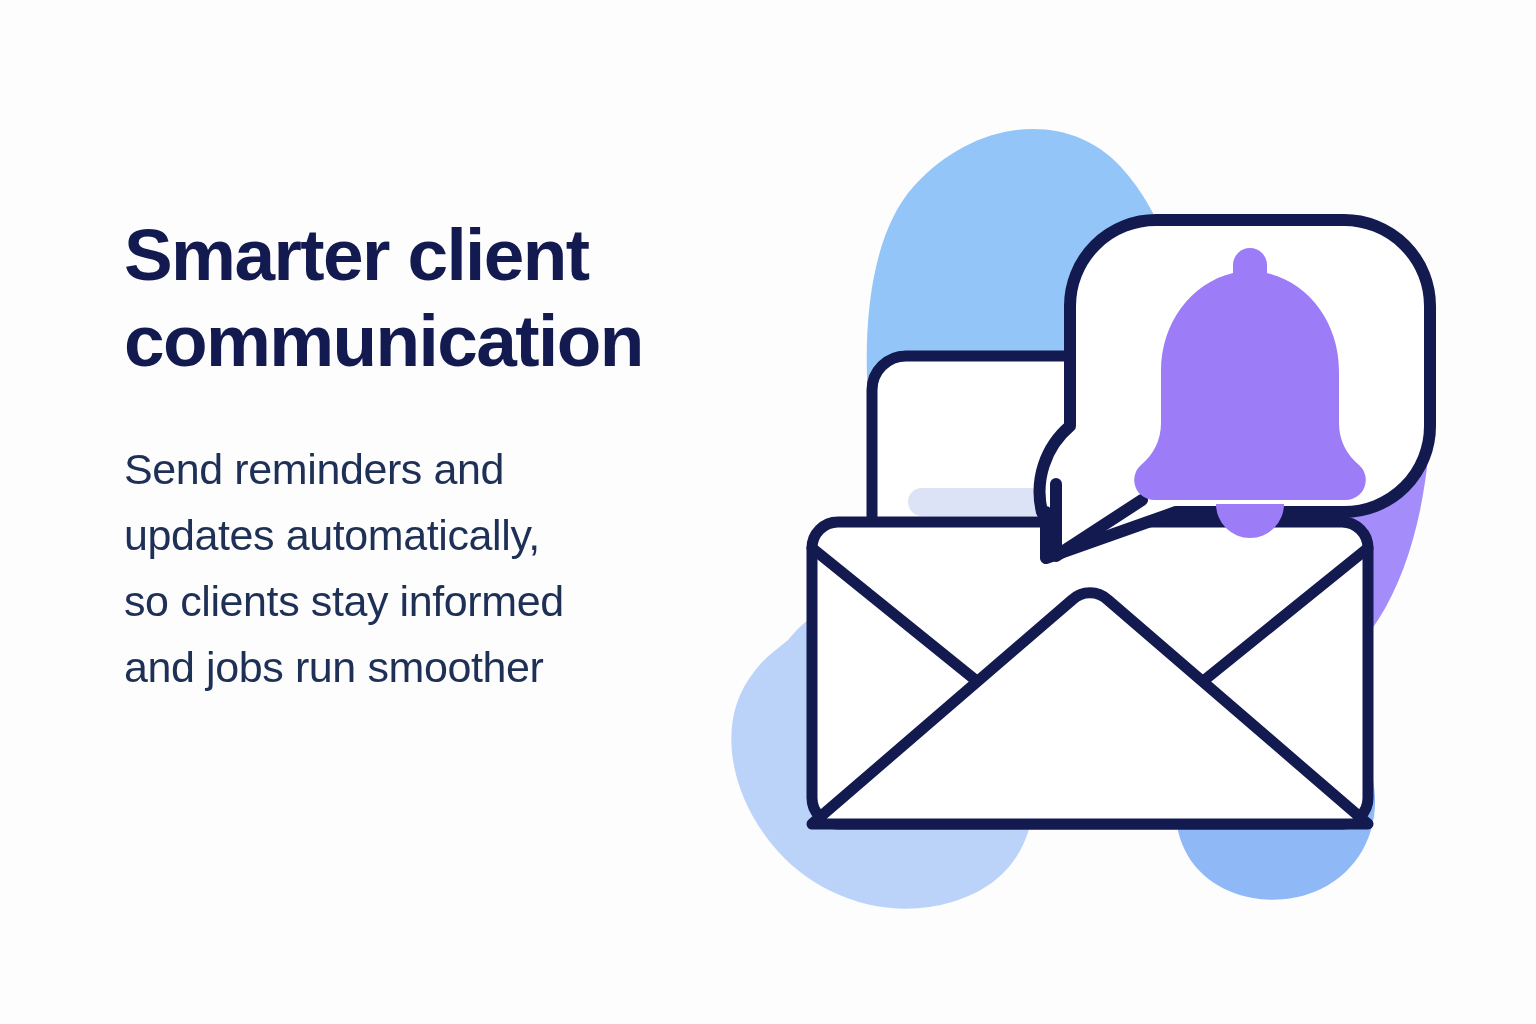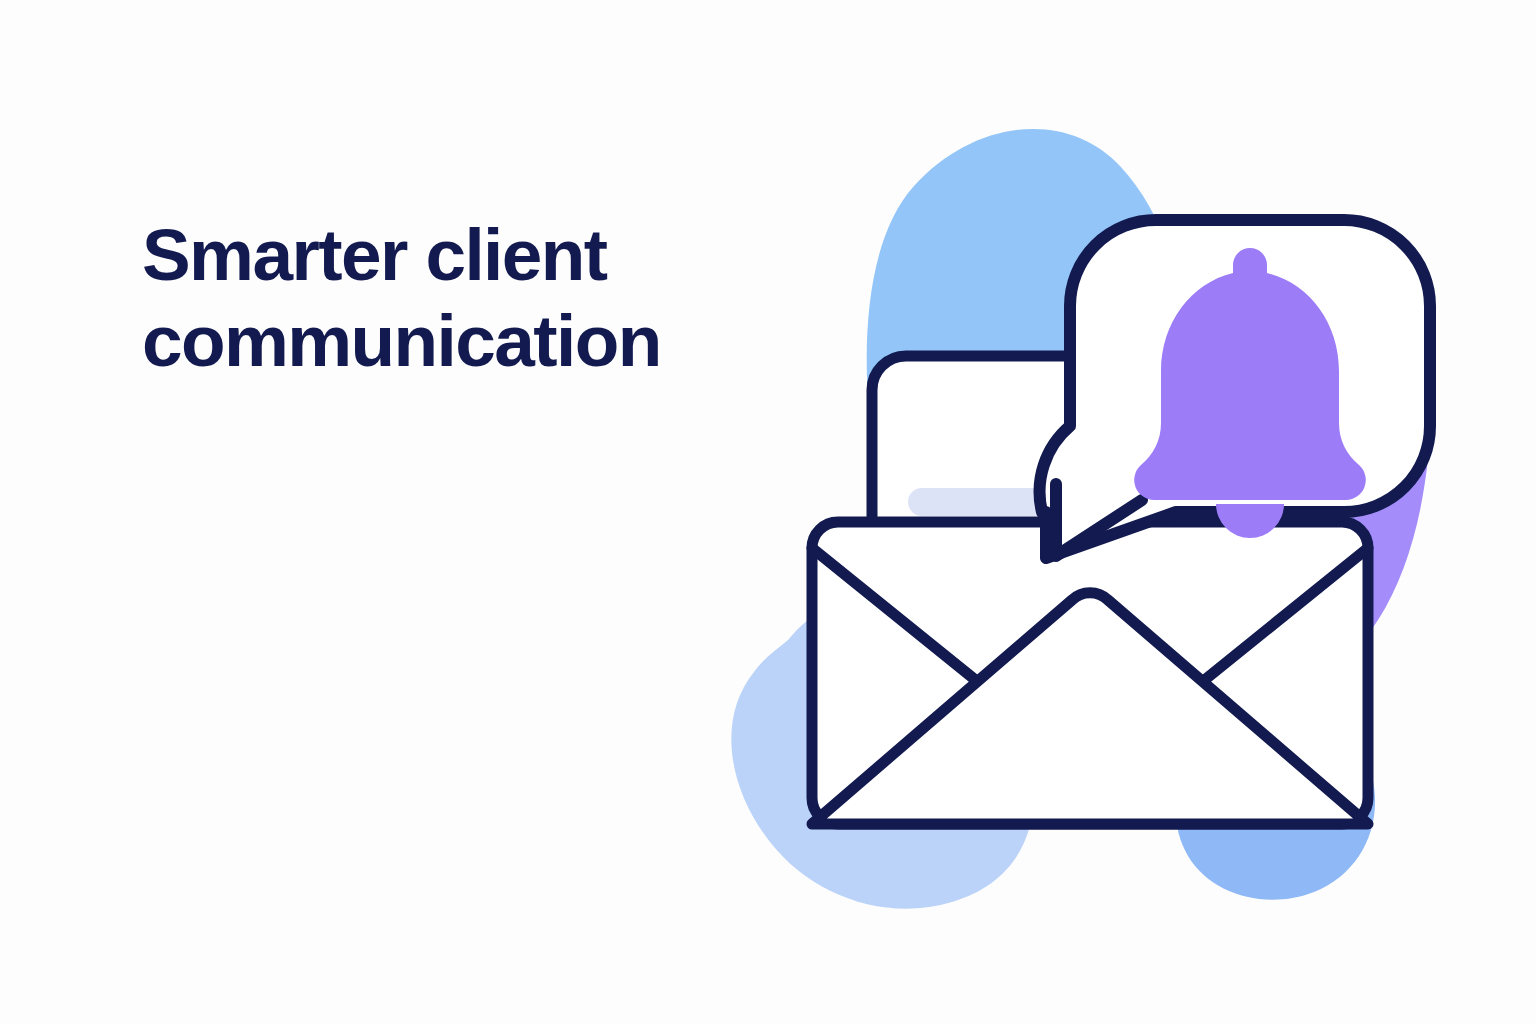--- a/index.html
+++ b/index.html
@@ -16,21 +16,21 @@
   .stage {
     position: relative;
     width: 1536px;
     height: 1024px;
     background: #fdfdfe;
   }
 
   
   .copy {
     position: absolute;
-    left: 142px;
+    left: 124px;
     top: 212px;
     width: 640px;
   }
   .headline {
     margin: 0;
     font-family: "Liberation Sans", sans-serif;
     font-weight: 700;
     font-size: 73px;
     line-height: 86px;
     letter-spacing: -1.6px;
@@ -64,20 +64,24 @@
   }
 </style>
 </head>
 <body>
 
 <div class="stage">
 
   <div class="copy">
     <h1 class="headline">Smarter client
 communication</h1>
+    <p class="subcopy">Send reminders and
+updates automatically,
+so clients stay informed
+and jobs run smoother</p>
   </div>
 
   <div class="art">
     <svg viewBox="0 0 780 860" xmlns="http://www.w3.org/2000/svg">
 
       <g>
         <path fill="#93c5f8" d="M214 106
                  C 276 38, 368 30, 420 86
                  C 476 146, 496 246, 492 340
                  C 488 428, 466 494, 430 540

